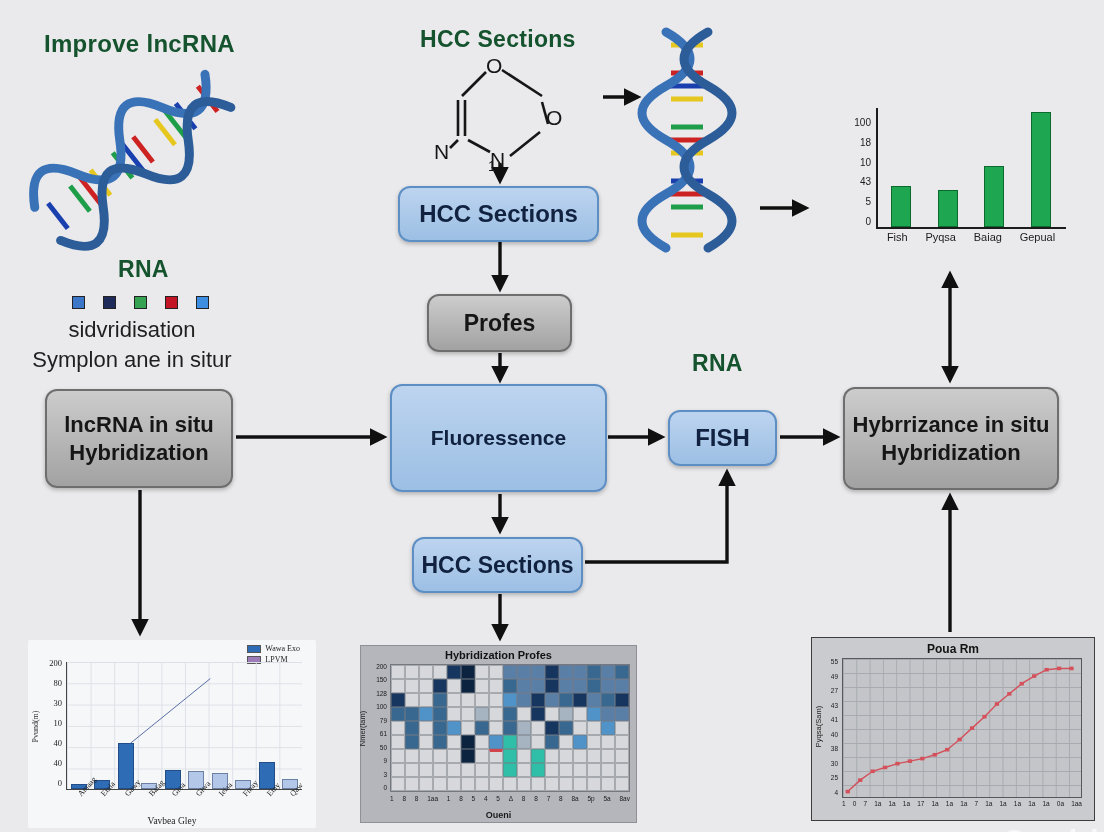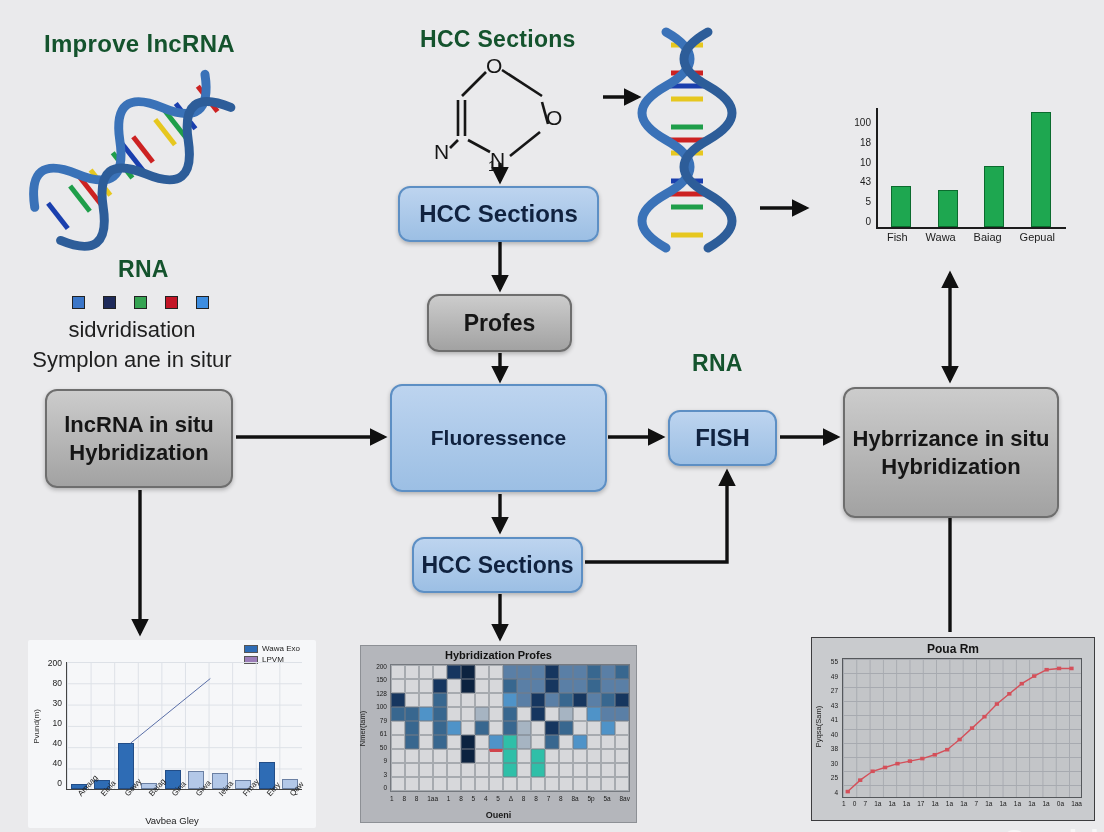--- a/index.html
+++ b/index.html
@@ -39,21 +39,21 @@
   .g-axis-x { position:absolute; left:31px; top:131px; width:190px; height:2px; background:#1c1c1c; }
   #green-bars { position:absolute; left:33px; top:11px; width:186px; height:120px;
                 display:flex; justify-content:space-around; align-items:flex-end; }
   .gbar { width:20px; border:1.5px solid #0b6b2e; }
   #green-xlabels { position:absolute; left:33px; top:135px; width:186px; display:flex;
                    justify-content:space-around; font-size:11px; color:#1c1c1c; }
   #green-xlabels span { text-align:center; }
 
   
   #blue-chart { position:absolute; left:28px; top:640px; width:288px; height:188px;
-                background:#f6f7f9; border-radius:2px; }
+                background:#f6f7f9; border-radius:2px;font-family:Liberation Serif, serif; }
   #blue-legend { position:absolute; right:16px; top:4px; font-size:8px; color:#222; }
   #blue-legend .li { display:flex; align-items:center; gap:4px; margin-bottom:2px; }
   #blue-legend .sw { width:14px; height:8px; border:.5px solid #555; }
   #blue-ylabel { position:absolute; left:-9px; top:82px; font-size:8px; color:#333;
                  transform:rotate(-90deg); }
   #blue-yticks { position:absolute; left:8px; top:18px; height:130px; width:26px; display:flex;
                  flex-direction:column; justify-content:space-between; align-items:flex-end;
                  font-size:8.5px; color:#222; }
   #blue-plot { position:absolute; left:38px; top:22px; width:236px; height:128px;
                border-left:1.5px solid #444; border-bottom:1.5px solid #444;
@@ -214,21 +214,21 @@
   </div>
 
   <div class="fbox box-gray" style="left:45px; top:389px; width:188px; height:99px; font-size:22px;">lncRNA in situ Hybridization</div>
   <div class="fbox box-blue" style="left:398px; top:186px; width:201px; height:56px; font-size:24px; font-weight:bold;">HCC Sections</div>
   <div class="fbox box-gray" style="left:427px; top:294px; width:145px; height:58px; font-size:23px;">Profes</div>
   <div class="fbox box-blue" style="left:390px; top:384px; width:217px; height:108px; font-size:21px; flex-direction:column;">
     <div>Fluoressence</div>
   </div>
   <div class="abs big-title" style="left:692px; top:350px; font-size:23px;">RNA</div>
   <div class="fbox box-blue" style="left:668px; top:410px; width:109px; height:56px; font-size:24px; font-weight:bold;">FISH</div>
-  <div class="fbox box-gray" style="left:843px; top:387px; width:216px; height:131px; font-size:22px;">Hybrrizance in situ Hybridization</div>
+  <div class="fbox box-gray" style="left:843px; top:387px; width:216px; height:103px; font-size:22px;">Hybrrizance in situ Hybridization</div>
   <div class="fbox box-blue" style="left:412px; top:537px; width:171px; height:56px; font-size:23px; font-weight:bold;">HCC Sections</div>
 
   <div id="green-chart">
     <div id="green-yticks">
         <span>100</span>
         <span>18</span>
         <span>10</span>
         <span>43</span>
         <span>5</span>
         <span>0</span>
@@ -236,21 +236,21 @@
     <div class="g-axis-y"></div>
     <div class="g-axis-x"></div>
     <div id="green-bars">
         <div class="gbar" style="height: 34.1667%; background: rgb(30, 167, 80); border-color: rgb(11, 107, 46);"></div>
         <div class="gbar" style="height: 30.8333%; background: rgb(30, 167, 80); border-color: rgb(11, 107, 46);"></div>
         <div class="gbar" style="height: 50.8333%; background: rgb(30, 167, 80); border-color: rgb(11, 107, 46);"></div>
         <div class="gbar" style="height: 95.8333%; background: rgb(30, 167, 80); border-color: rgb(11, 107, 46);"></div>
       </div>
     <div id="green-xlabels">
         <span>Fish</span>
-        <span>Wawa</span>
+        <span>Pyqsa</span>
         <span>Baiag</span>
         <span>Gepual</span>
       </div>
   </div>
 
   <div id="blue-chart">
     <div id="blue-legend">
         <div class="li">
           <span class="sw" style="background: rgb(46, 108, 181);"></span>
           <span>Wawa Exo</span>

